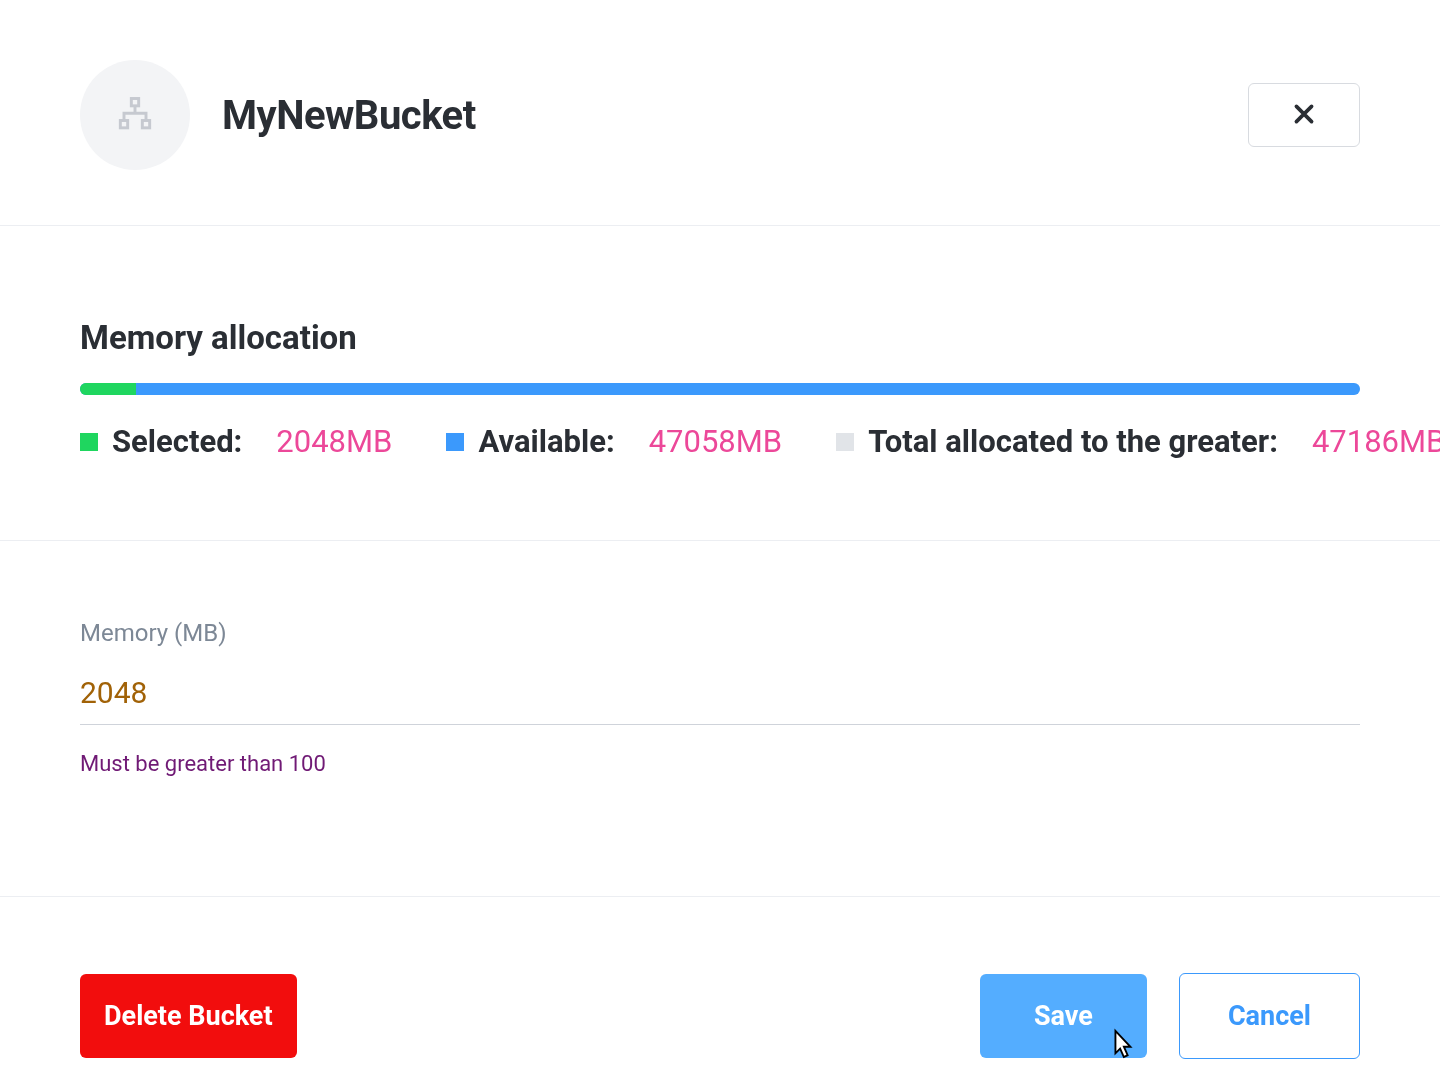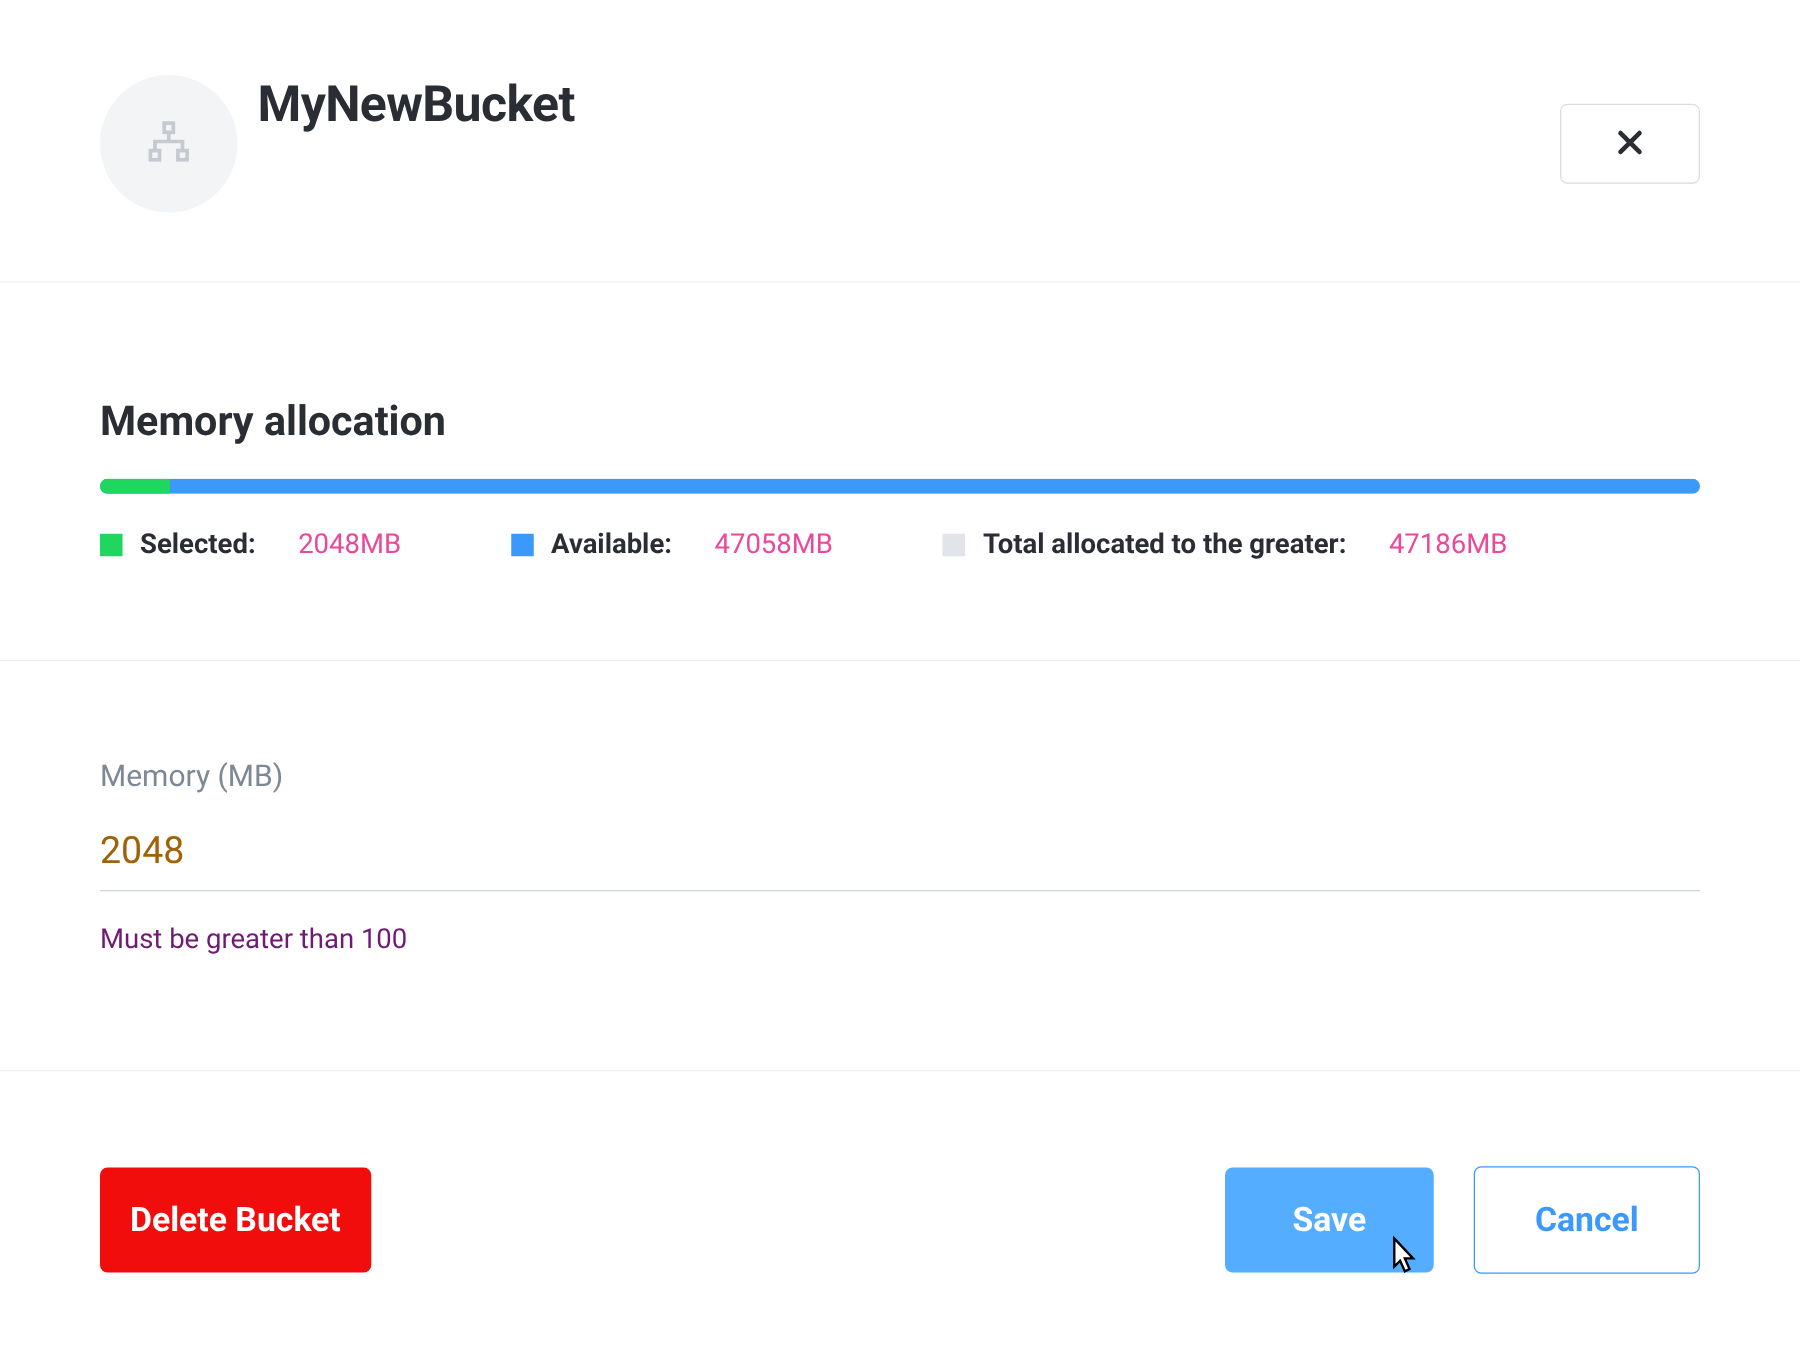--- a/index.html
+++ b/index.html
@@ -5,21 +5,21 @@
   * { box-sizing: border-box; margin: 0; padding: 0; }
   html, body { width: 1440px; height: 1080px; background: #fff; font-family: -apple-system, BlinkMacSystemFont, "Segoe UI", Roboto, Helvetica, Arial, sans-serif; color: #222; }
   .page { width: 1440px; }
 
   
   .header {
     display: flex; align-items: center; justify-content: space-between;
     padding: 60px 80px 55px 80px;
     border-bottom: 1px solid #eceef2;
   }
-  .header-left { display: flex; align-items: flex-start; gap: 16px; }
+  .header-left { display: flex; align-items: center; gap: 32px; }
   .bucket-icon-circle {
     width: 110px; height: 110px; border-radius: 50%;
     background: #f3f4f6;
     display: flex; align-items: center; justify-content: center;
   }
   .bucket-icon-circle svg { width: 44px; height: 44px; }
   .bucket-title { font-size: 40px; font-weight: 700; color: #2a2e34; letter-spacing: -0.5px; }
   .close-btn {
     width: 112px; height: 64px;
     border: 1px solid #d8dbe0; border-radius: 6px;
@@ -37,33 +37,33 @@
   .section-title { font-size: 33px; font-weight: 700; color: #2a2e34; margin-bottom: 26px; }
   .bar {
     width: 100%; height: 12px; border-radius: 6px;
     background: #e9ecef; position: relative; overflow: hidden;
     margin-bottom: 28px;
   }
   .bar-available { position: absolute; left: 0; top: 0; height: 100%; background: #3b99fc; }
   .bar-selected  { position: absolute; left: 0; top: 0; height: 100%; background: #1fd65f; }
 
   .legend {
-    display: flex; gap: 88px; align-items: center;
-    font-size: 22px; white-space: nowrap;
+    display: flex; gap: 54px; align-items: center;
+    font-size: 31px; white-space: nowrap;
   }
   .legend-item { display: flex; align-items: center; gap: 14px; }
   .swatch { width: 18px; height: 18px; }
   .swatch.green { background: #1fd65f; }
   .swatch.blue  { background: #3b99fc; }
   .swatch.grey  { background: #e1e4e8; }
   .legend-label { font-weight: 700; color: #2a2e34; }
   .legend-value { font-weight: 400; color: #ec4899; margin-left: 20px; }
 
   
-  .input-section { padding: 78px 80px 92px 80px; border-bottom: 1px solid #eceef2; }
+  .input-section { padding: 78px 80px 120px 80px; border-bottom: 1px solid #eceef2; }
   .input-label { font-size: 24px; color: #7d8896; margin-bottom: 22px; }
   .memory-input {
     width: 100%; font-size: 30px; font-weight: 400; color: #a16207;
     border: none; border-bottom: 1px solid #cfd3da;
     padding: 6px 0 14px 0; outline: none; background: transparent;
     font-family: inherit;
   }
   .hint { font-size: 22px; color: #701a75; margin-top: 26px; }
 
   

